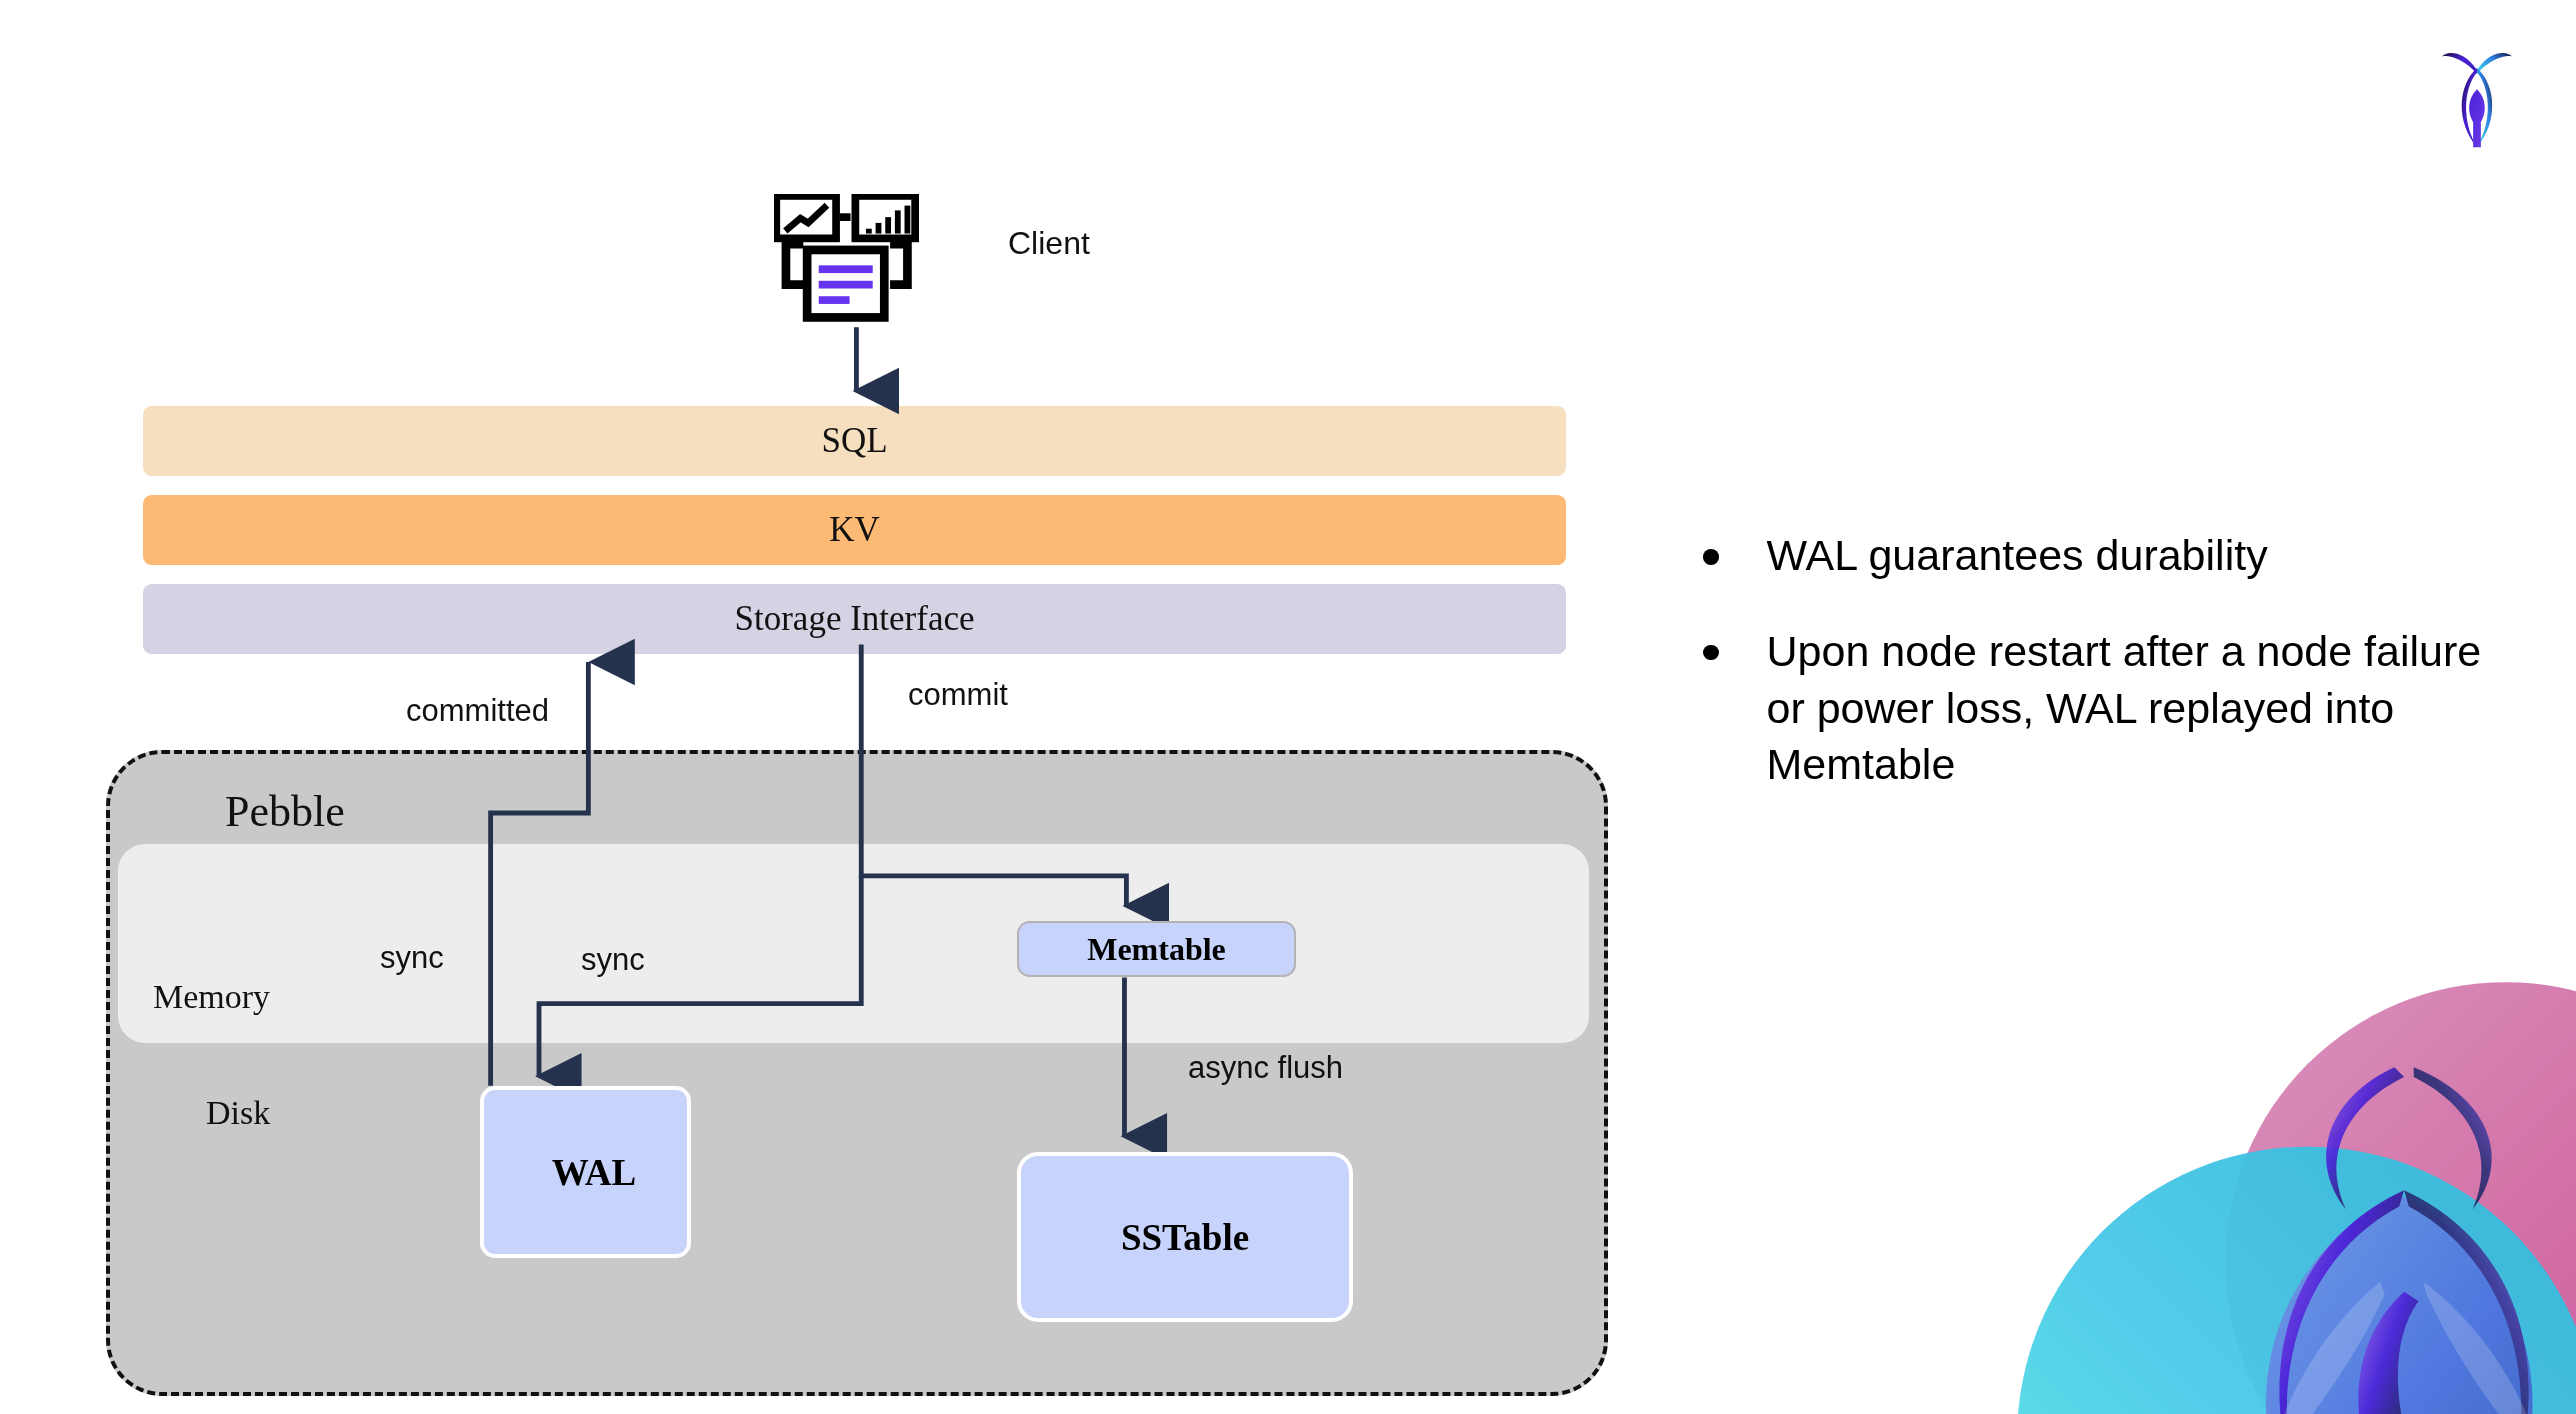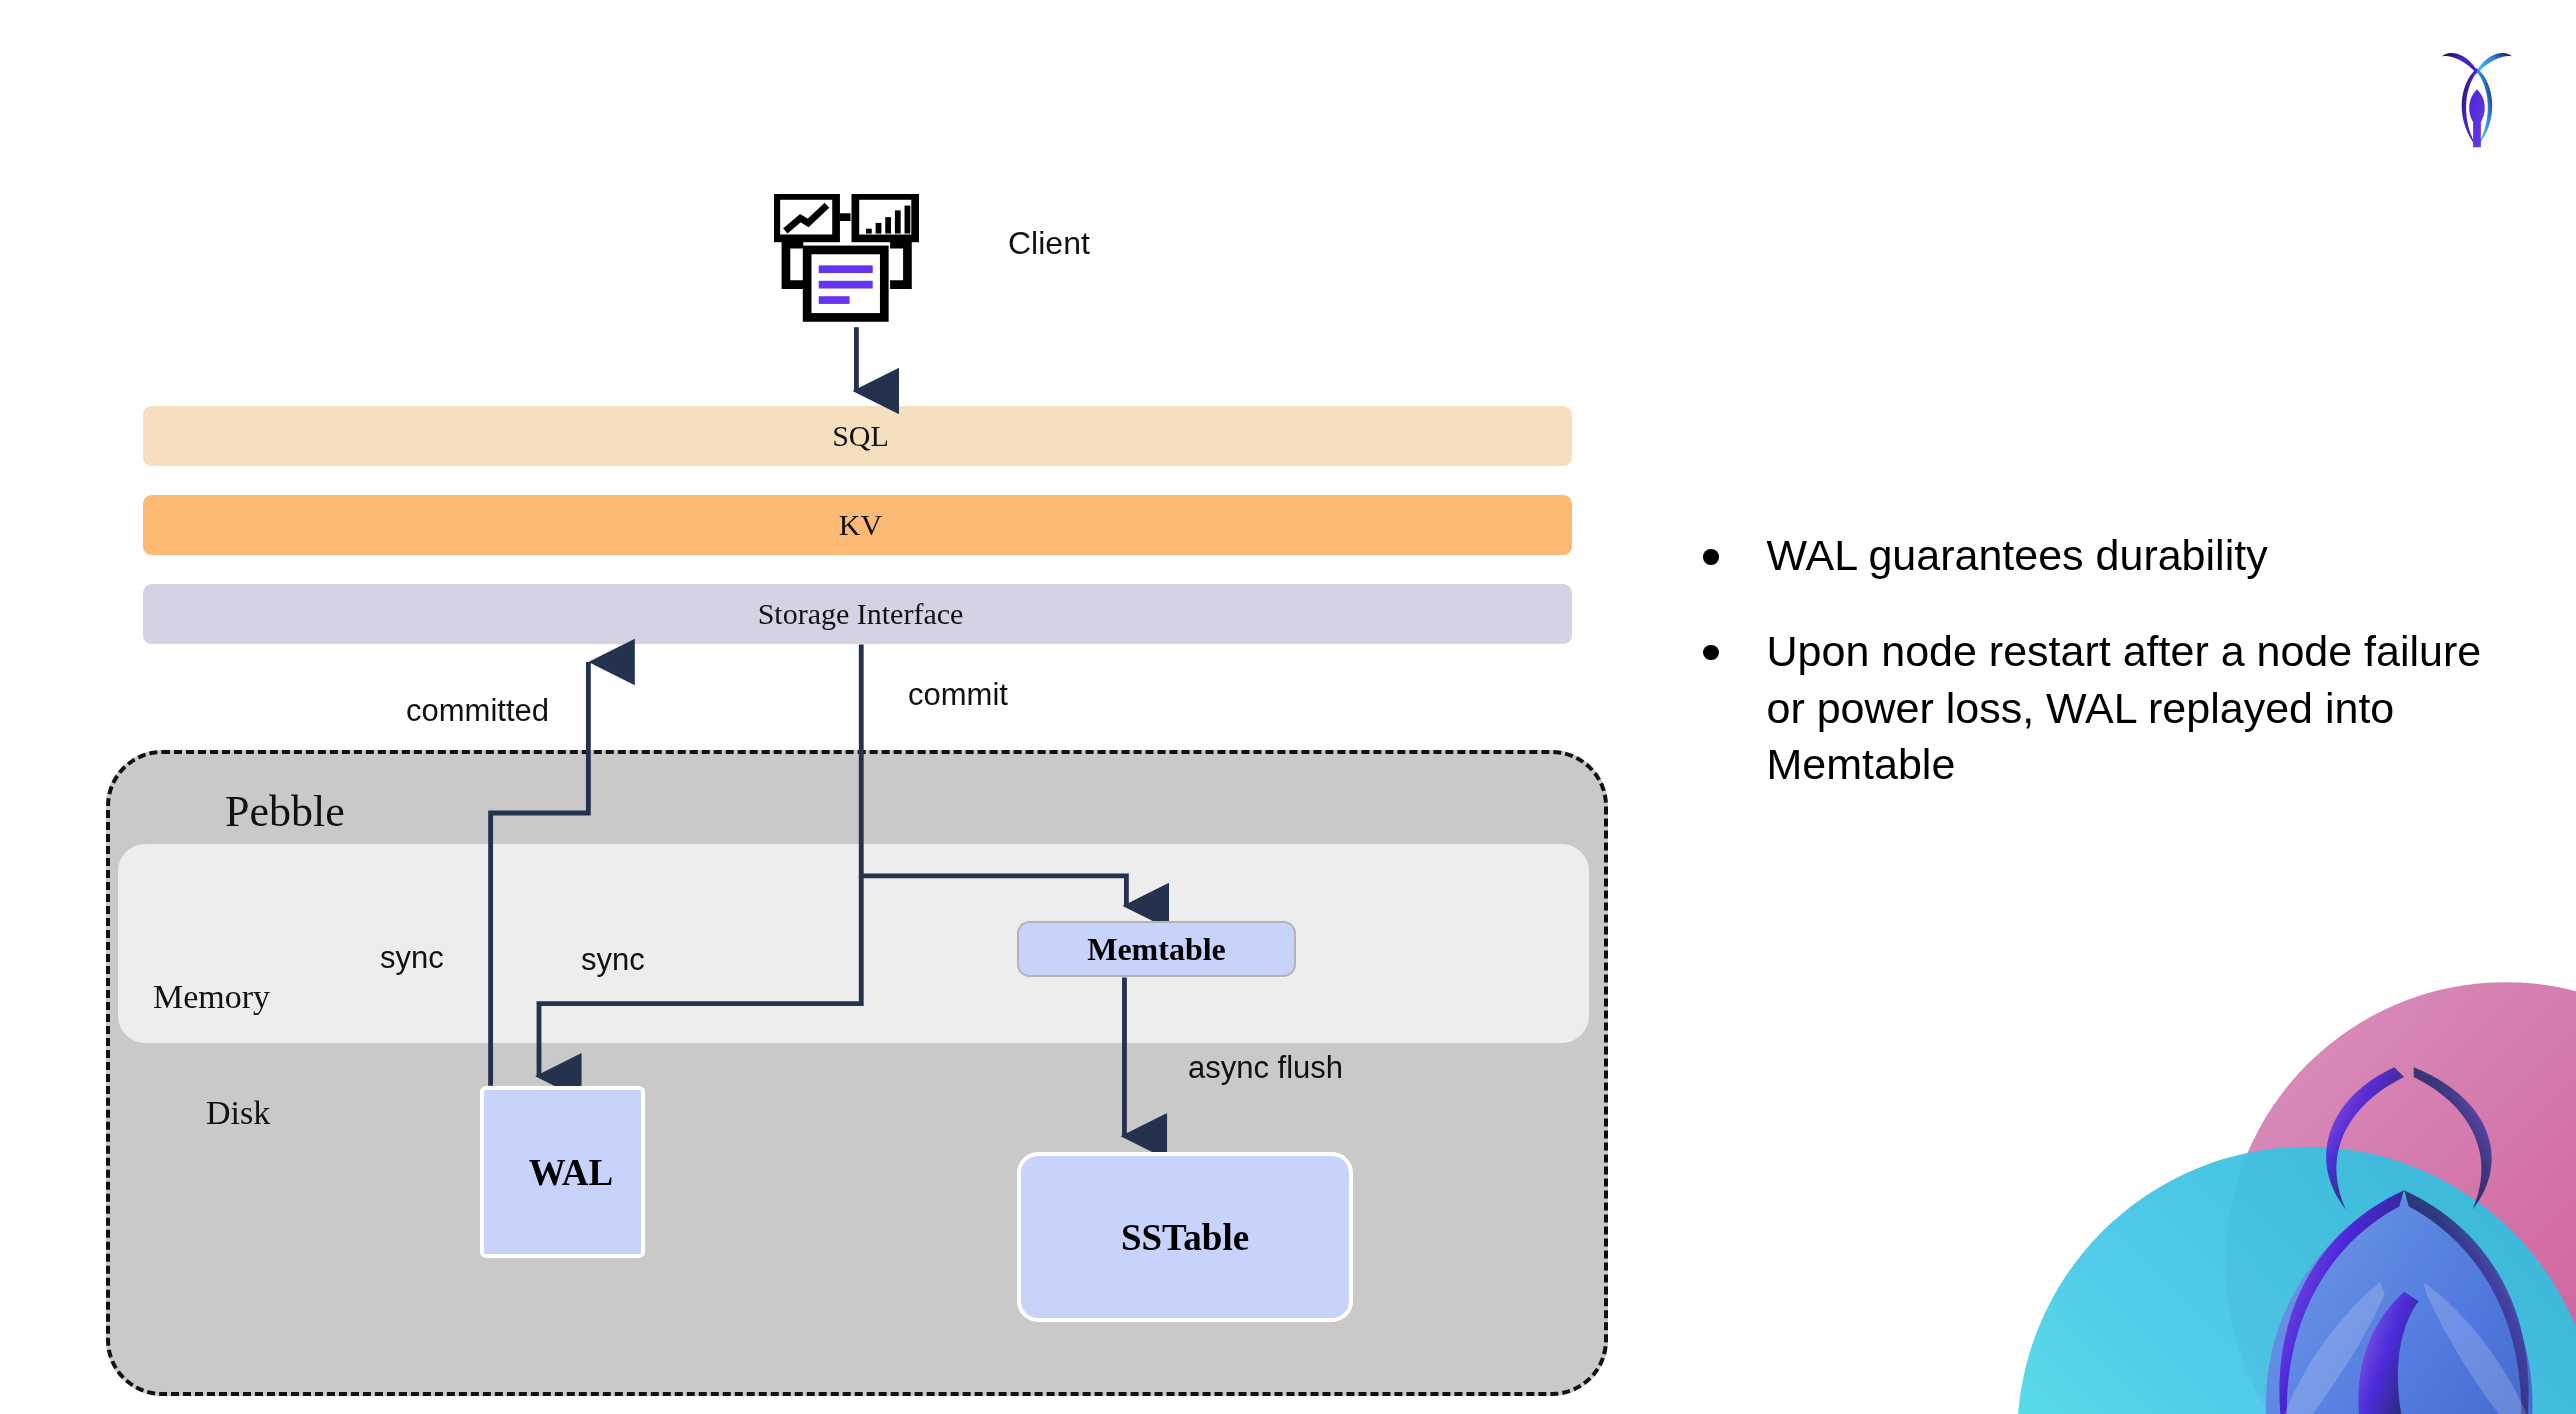--- a/index.html
+++ b/index.html
@@ -18,44 +18,44 @@
   
   .deco{position:absolute;left:1964px;top:953px;width:677px;height:542px;overflow:hidden;
         pointer-events:none;}
 
   
   .client-icon{position:absolute;left:774px;top:194px;width:155px;height:135px;}
   .client-label{position:absolute;left:1008px;top:225px;font-size:32px;color:#111;
                 font-family:"Liberation Sans",sans-serif;white-space:nowrap;}
 
   
-  .bar{position:absolute;left:143px;width:1423px;height:60px;border-radius:8.7px;
+  .bar{position:absolute;left:143px;width:1423px;height:70px;border-radius:8.7px;
        display:flex;align-items:center;justify-content:center;
-       font-family:"Liberation Serif",serif;font-size:30px;color:#111;padding-left:6px;}
+       font-family:"Liberation Serif",serif;font-size:35px;color:#111;}
   .bar.sql{top:406px;background:#f5dfbe;}
   .bar.kv{top:495px;background:#fdba74;}
   .bar.storage{top:584px;background:#d7d1e4;}
 
   
   .pebble{position:absolute;left:106px;top:750px;width:1502px;height:646px;
           border:4.8px dashed #111;border-radius:56px;background:#c9c9c9;box-sizing:border-box;}
   .memory{position:absolute;left:118px;top:844px;width:1471px;height:199px;
           background:#ededed;border-radius:27px;}
   .pebble-label{position:absolute;left:225px;top:786px;font-size:44px;color:#111;
           font-family:"Liberation Serif",serif;}
   .memory-label{position:absolute;left:153px;top:978px;font-size:34px;color:#111;
           font-family:"Liberation Serif",serif;}
   .disk-label{position:absolute;left:206px;top:1094px;font-size:34px;color:#111;
           font-family:"Liberation Serif",serif;}
 
   
   .node{position:absolute;display:flex;align-items:center;justify-content:center;
         background:#c7d3fb;font-family:"Liberation Serif",serif;font-weight:bold;
         color:#000;font-size:37px;margin-left:32px;}
-  .node.wal{left:448px;top:1086px;width:165px;height:172px;border-radius:6px;
+  .node.wal{left:448px;top:1086px;width:211px;height:172px;border-radius:15px;
             border:4.8px solid #ffffff;box-sizing:border-box;padding-left:17px;}
   .node.sstable{left:985px;top:1152px;width:336px;height:170px;border-radius:21px;
             border:4.8px solid #ffffff;box-sizing:border-box;text-align:center;}
   .node.memtable{left:985px;top:921px;width:279px;height:56px;border-radius:12.6px;
             border:2.9px solid #b3b3b3;box-sizing:border-box;font-size:32px;}
 
   
   .edge-label{position:absolute;font-size:31px;color:#111;
               font-family:"Liberation Sans",sans-serif;white-space:nowrap;}
   .lb-committed{left:406px;top:693px;}

